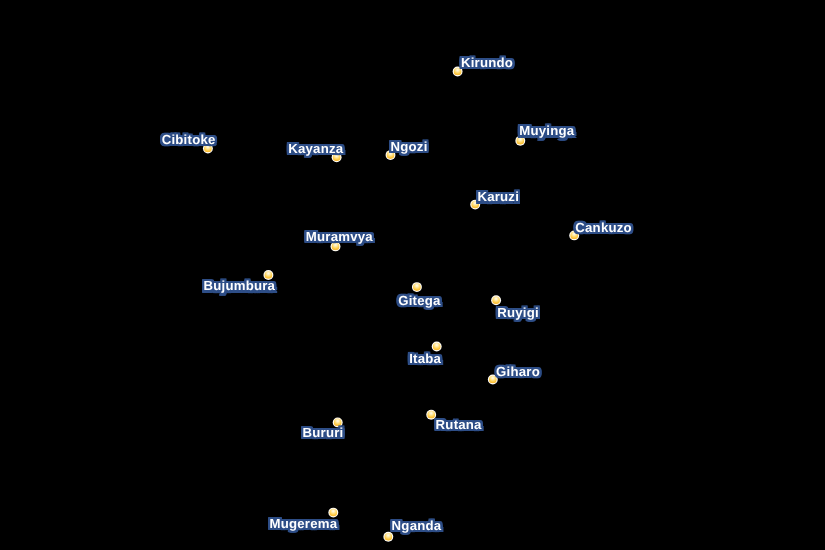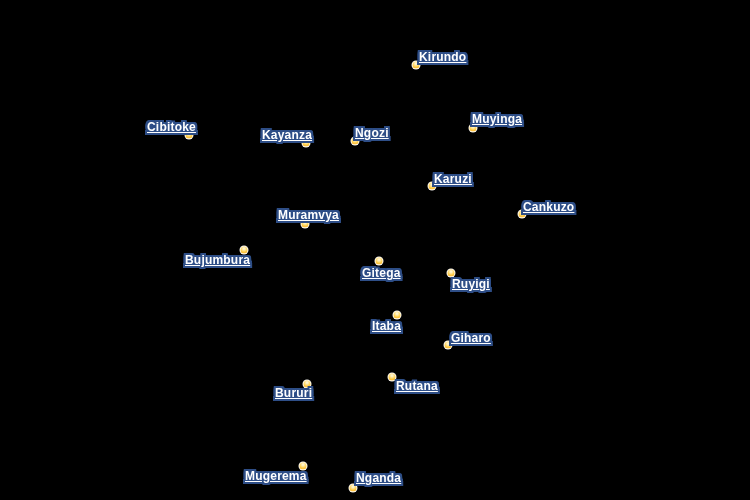--- a/index.html
+++ b/index.html
@@ -29,21 +29,20 @@
   }
   .city-label {
     position: absolute;
     font-family: "Liberation Sans", sans-serif;
     font-weight: 700;
     font-size: 12px;
     line-height: 12px;
     letter-spacing: 0.2px;
     color: #ffffff;
     white-space: nowrap;
-    text-decoration: underline;
     
   }
 </style>
 </head>
 <body>
 
 <div class="map-canvas" id="map-canvas" style="background: rgb(0, 0, 0);">
 
     <div>
       <div class="city-dot" style="left: 416px; top: 65px;"></div>

